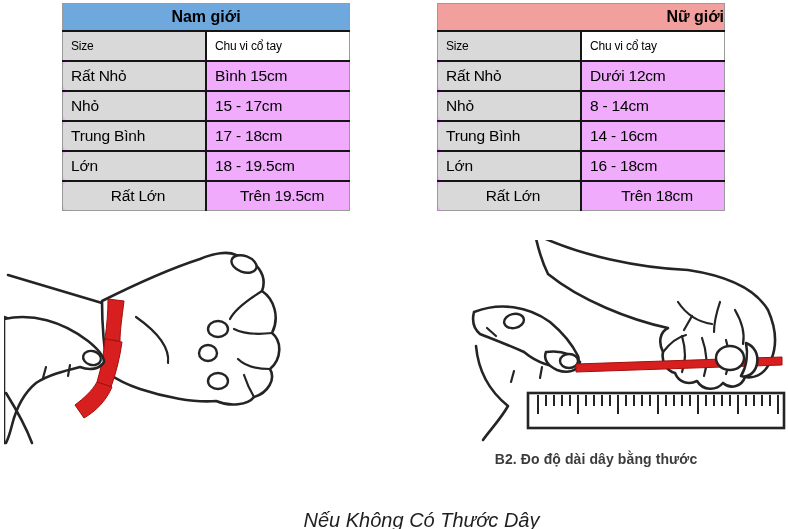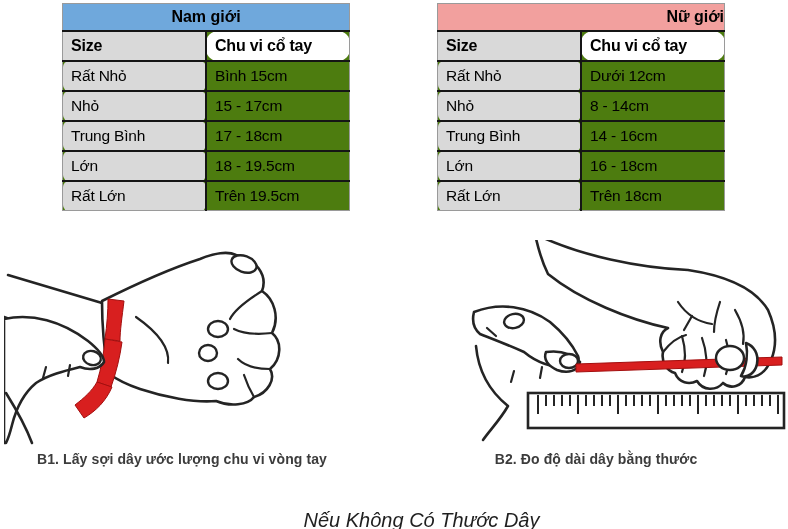--- a/index.html
+++ b/index.html
@@ -6,40 +6,40 @@
   body { font-family: "Liberation Sans", sans-serif; background:#ffffff; }
   #page {
     position:relative; width:788px; height:529px; background:#ffffff;
     overflow:hidden;
   }
 
   
   .size-table {
     position:absolute; top:3px; width:288px;
     border-collapse:collapse; table-layout:fixed;
-    border:1px solid #9a9a9a; background:#4d7c0f;
+    border:1px solid #9a9a9a; background:#f0abfc;
     font-family:"Liberation Sans", sans-serif;
   }
   .size-table th, .size-table td {
     height:28px; padding:0 0 0 8px; text-align:left;
     border-bottom:2px solid #151515;
     font-size:15.5px; color:#000; white-space:nowrap;
     letter-spacing:-0.2px;
   }
   .size-table .tbl-title {
     height:26px; text-align:center; padding:0;
     font-size:16px; font-weight:bold; letter-spacing:0;
   }
   .size-table .col-size {
     width:146px; background:#d9d9d9; border-right:2px solid #151515;
   }
-  .size-table thead tr.cols th { font-weight:bold; font-size:16px; }
-  .size-table thead tr.cols th.col-val { background:#ffffff;border-radius:12px; }
+  .size-table thead tr.cols th { font-weight:normal; font-size:12px; }
+  .size-table thead tr.cols th.col-val { background:#ffffff; }
   .size-table tbody td { font-weight:normal;border-radius:6px; }
-  .size-table tbody tr:last-child td { border-bottom:1px solid #9a9a9a; }
+  .size-table tbody tr:last-child td { border-bottom:1px solid #9a9a9a;text-align:center; }
   #table-men  { left:62px; }
   #table-women{ left:437px; }
 
   
   .illus { position:absolute; }
   #illus-b1 { left:4px;   top:243px; }
   #illus-b2 { left:430px; top:240px; }
   .sk { fill:none; stroke:#242424; stroke-width:2.6; stroke-linecap:round; stroke-linejoin:round; }
   .skthin { fill:none; stroke:#242424; stroke-width:2.2; stroke-linecap:round; }
   .hand { fill:#ffffff; stroke:#242424; stroke-width:2.6; stroke-linejoin:round; }
@@ -235,18 +235,17 @@
     </g>
 
     <path class="string" d="M146,124 L352,117 L352,125 L146,132 Z" fill="#d81f1f"></path>
 
     <g>
       <ellipse class="nail" cx="300" cy="118" rx="14" ry="12"></ellipse>
       <path class="hand" d="M316,103 C324,106 329,114 327,124 C325,133 318,138 311,136 C317,126 318,113 316,103 Z"></path>
     </g>
   </svg>
 
-  <div id="caption-b1" class="caption">B1. Lấy sợi dây ước lượng chu vi vòng tay</div>
   <div id="caption-b2" class="caption">B2. Đo độ dài dây bằng thước</div>
 
   <div id="bottom-title">Nếu Không Có Thước Dây</div>
 
 </div>
 
 </body></html>

